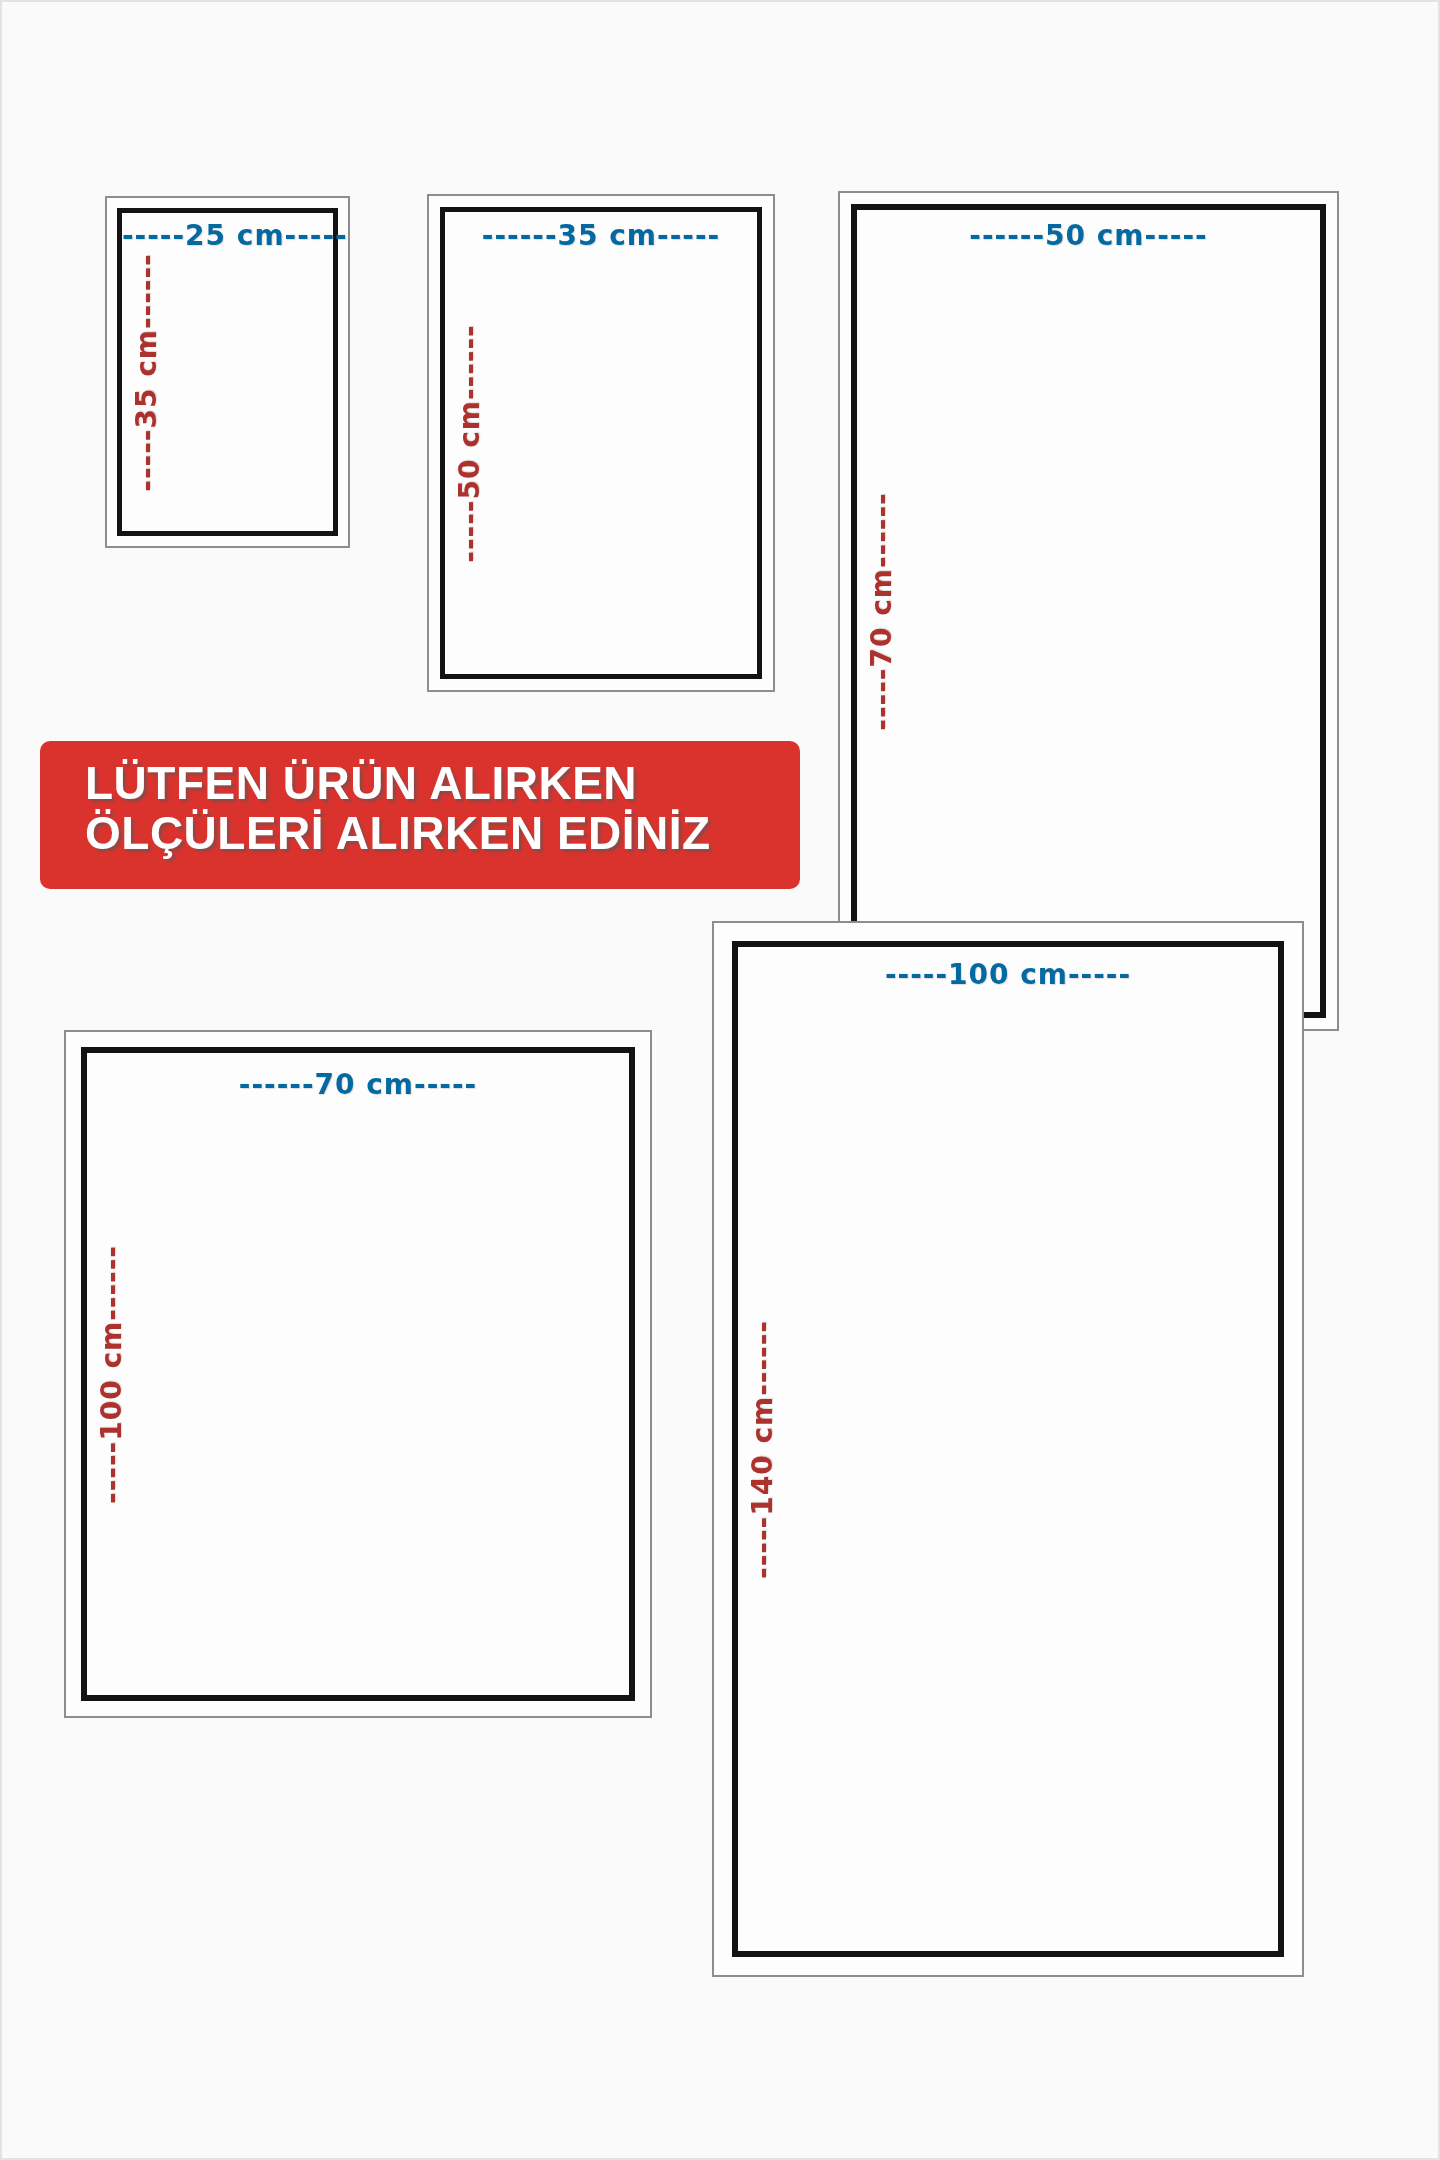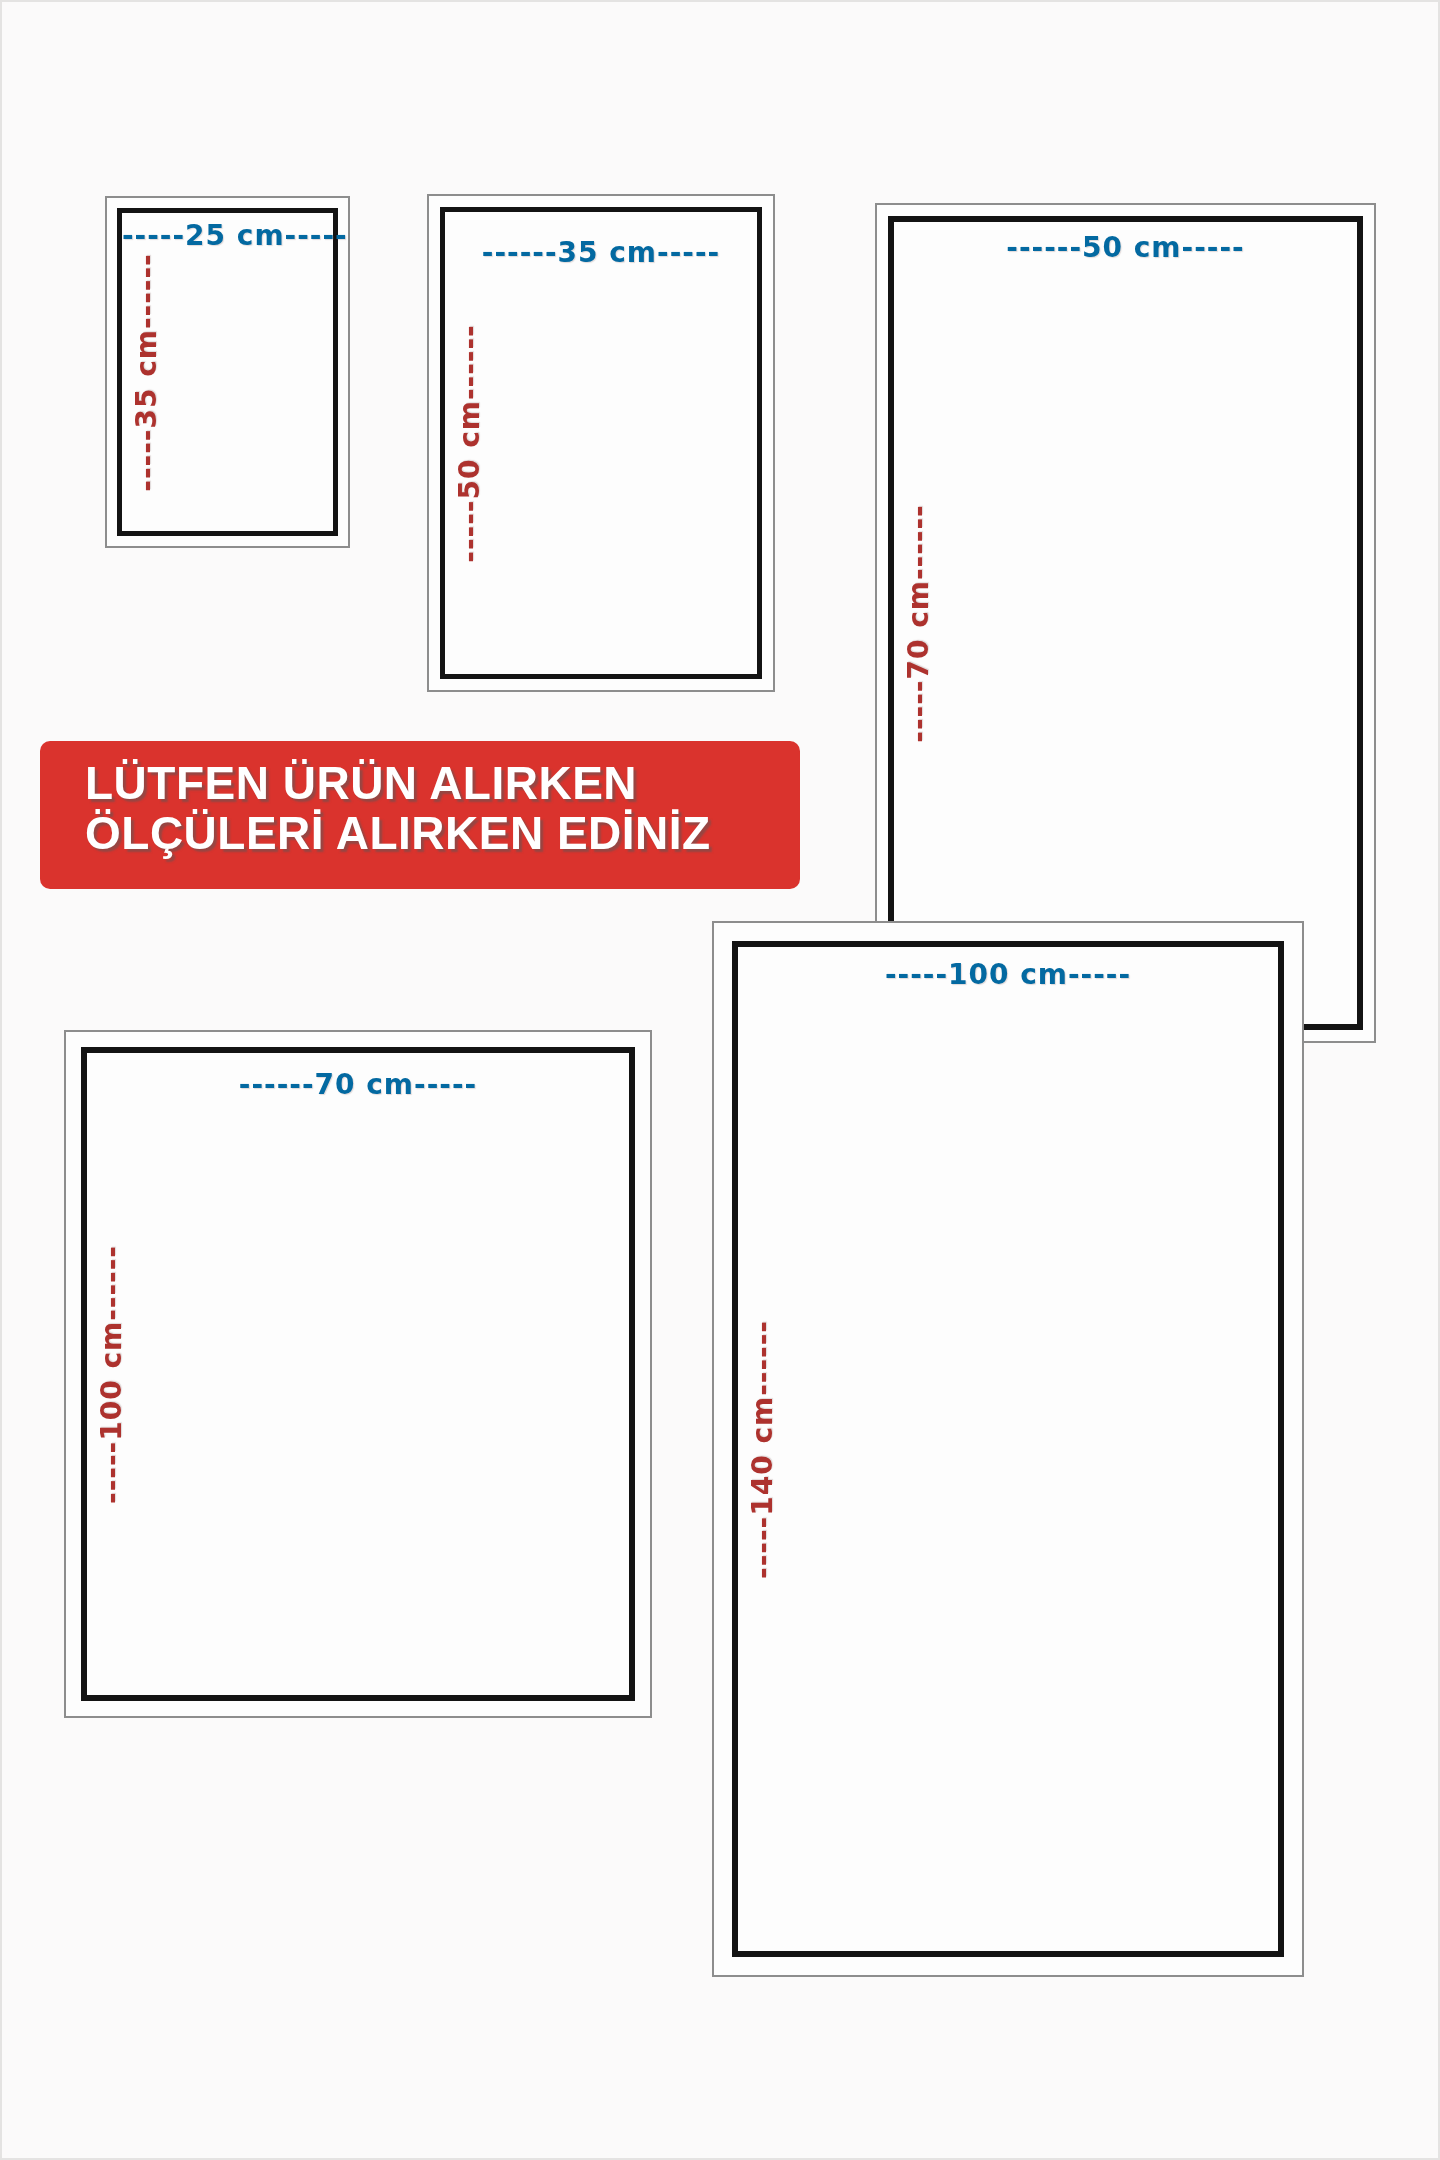--- a/index.html
+++ b/index.html
@@ -65,23 +65,23 @@
     text-shadow: 1px 1px 1px rgba(140,110,110,0.25);
   }
 
   
   #box-25x35  { left: 103px; top: 194px;  width: 245px; height: 352px; }
   #box-25x35  .inner-frame { inset: 10px; }
   #box-25x35  .top-label { padding-top: 6px; }
 
   #box-35x50  { left: 425px; top: 192px;  width: 348px; height: 498px; }
   #box-35x50  .inner-frame { inset: 11px; }
-  #box-35x50  .top-label { padding-top: 24px; }
+  #box-35x50  .top-label { padding-top: 7px; }
 
-  #box-50x70  { left: 873px; top: 189px;  width: 501px; height: 840px; margin-top: 12px; }
+  #box-50x70  { left: 836px; top: 189px;  width: 501px; height: 840px; }
   #box-50x70  .inner-frame { inset: 11px; }
   #box-50x70  .top-label { padding-top: 9px; }
 
   #box-70x100 { left: 62px;  top: 1028px; width: 588px; height: 688px; }
   #box-70x100 .inner-frame { inset: 15px; }
   #box-70x100 .top-label { padding-top: 15px; }
 
   #box-100x140 { left: 710px; top: 919px; width: 592px; height: 1056px; }
   #box-100x140 .inner-frame { inset: 18px; }
   #box-100x140 .top-label { padding-top: 11px; }

